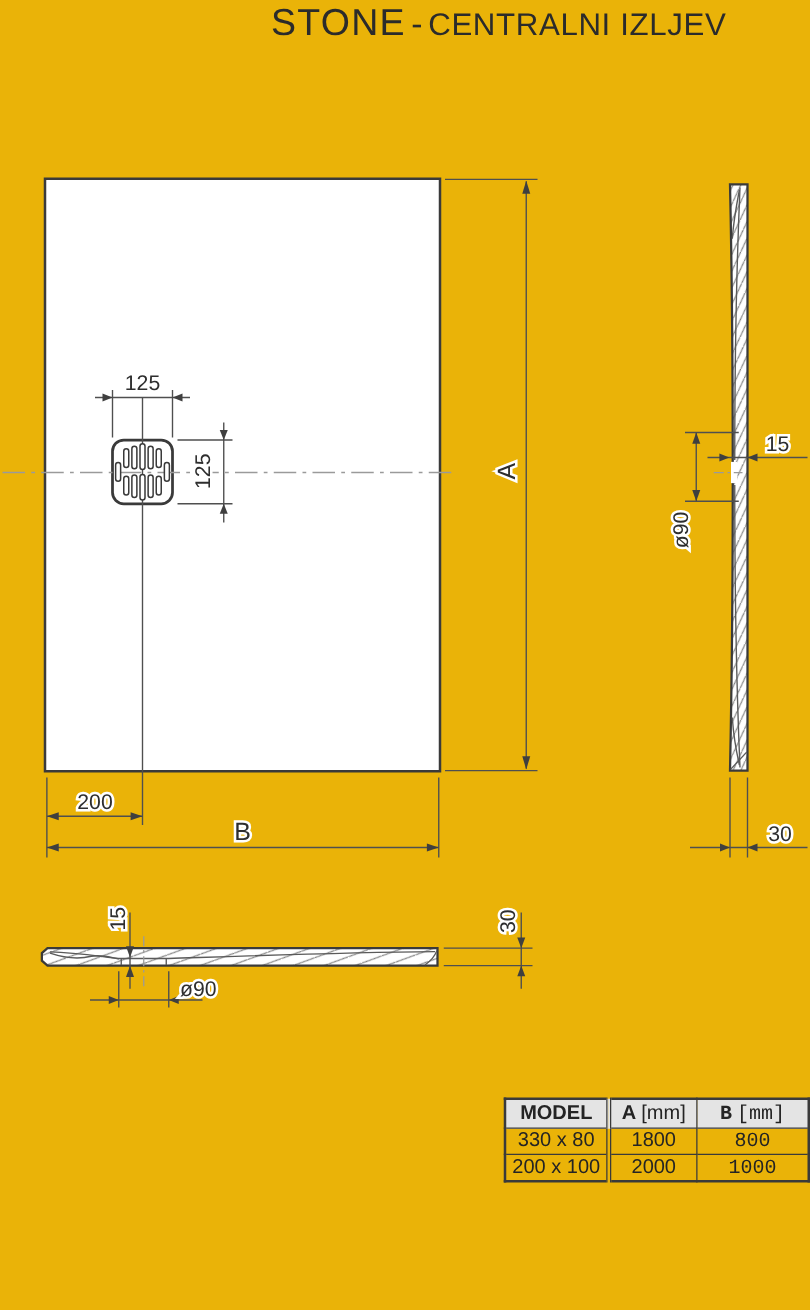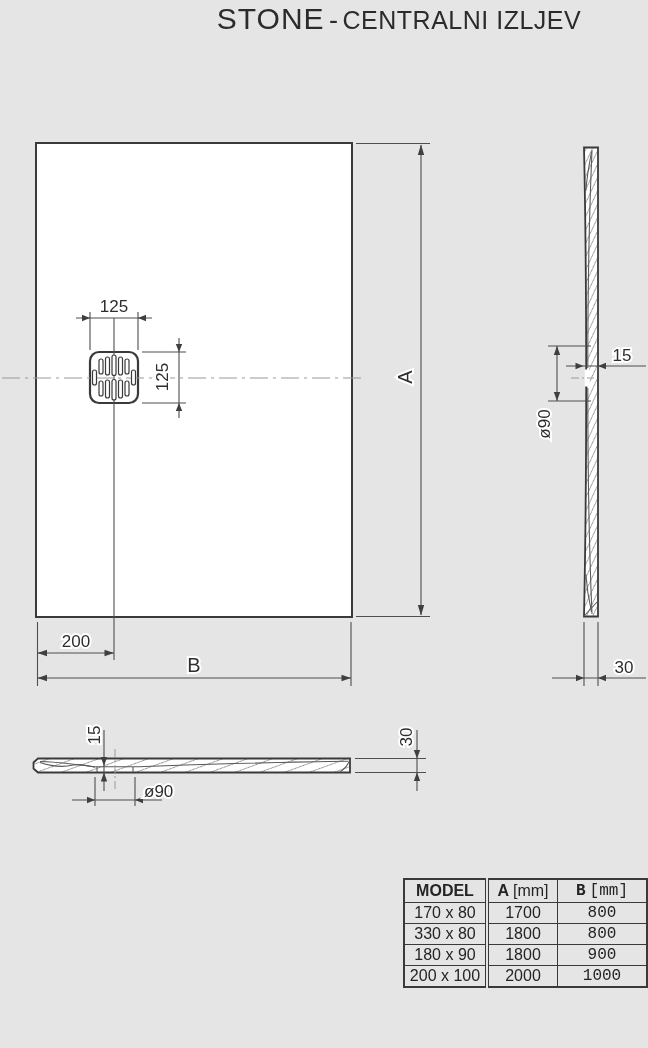--- a/index.html
+++ b/index.html
@@ -1,16 +1,16 @@
 <!DOCTYPE html>
 <html><head>
 <meta charset="utf-8">
 <style>
   html,body{margin:0;padding:0;background:#ffffff;}
-  .page{position:relative;width:648px;height:1048px;background:#e5e5e5;overflow:hidden;
+  .page{position:relative;width:648px;height:1048px;background:#eab308;overflow:hidden;
         font-family:"Liberation Sans",sans-serif;}
   .title{position:absolute;left:150px;top:2px;width:498px;text-align:center;
          color:#2b2b2b;white-space:nowrap;}
   .t1{font-size:30px;letter-spacing:1px;}
   .tsep{font-size:27px;}
   .t2{font-size:25px;letter-spacing:0.5px;}
   svg text{font-family:"Liberation Sans",sans-serif;}
   .dim-text{fill:#2e2e2e;font-size:17px;paint-order:stroke;stroke:#ffffff;stroke-width:4px;}
   .dim-big{fill:#2e2e2e;font-size:20px;paint-order:stroke;stroke:#ffffff;stroke-width:4px;}
   .outline{fill:#ffffff;stroke:#3a3a3a;stroke-width:2px;}
@@ -188,33 +188,23 @@
         <th class="col-a">
           <span class="hb">A</span><span class="hu">[mm]</span>
         </th>
         <th class="col-b">
           <span class="hb">B</span><span class="hu">[mm]</span>
         </th>
       </tr>
     </thead>
     <tbody>
       <tr>
-        <td class="col-model">170 x 80</td>
-        <td class="col-a">1700</td>
-        <td class="col-b">800</td>
-      </tr>
-      <tr>
         <td class="col-model">330 x 80</td>
         <td class="col-a">1800</td>
         <td class="col-b">800</td>
-      </tr>
-      <tr>
-        <td class="col-model">180 x 90</td>
-        <td class="col-a">1800</td>
-        <td class="col-b">900</td>
       </tr>
       <tr>
         <td class="col-model">200 x 100</td>
         <td class="col-a">2000</td>
         <td class="col-b">1000</td>
       </tr>
     </tbody>
   </table>
 
 </div>

